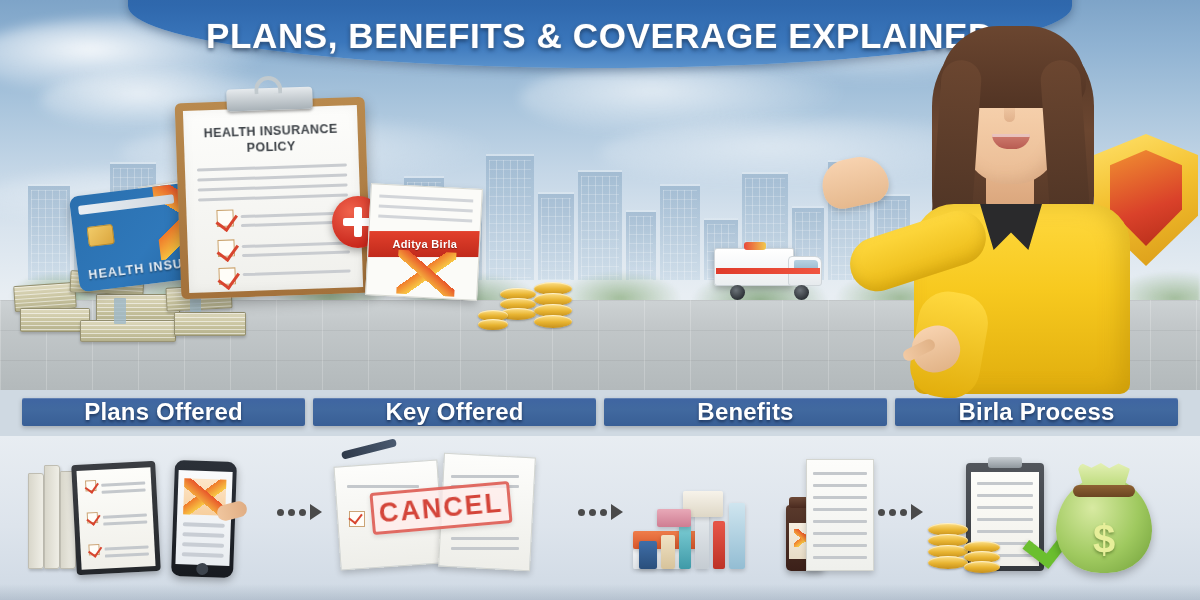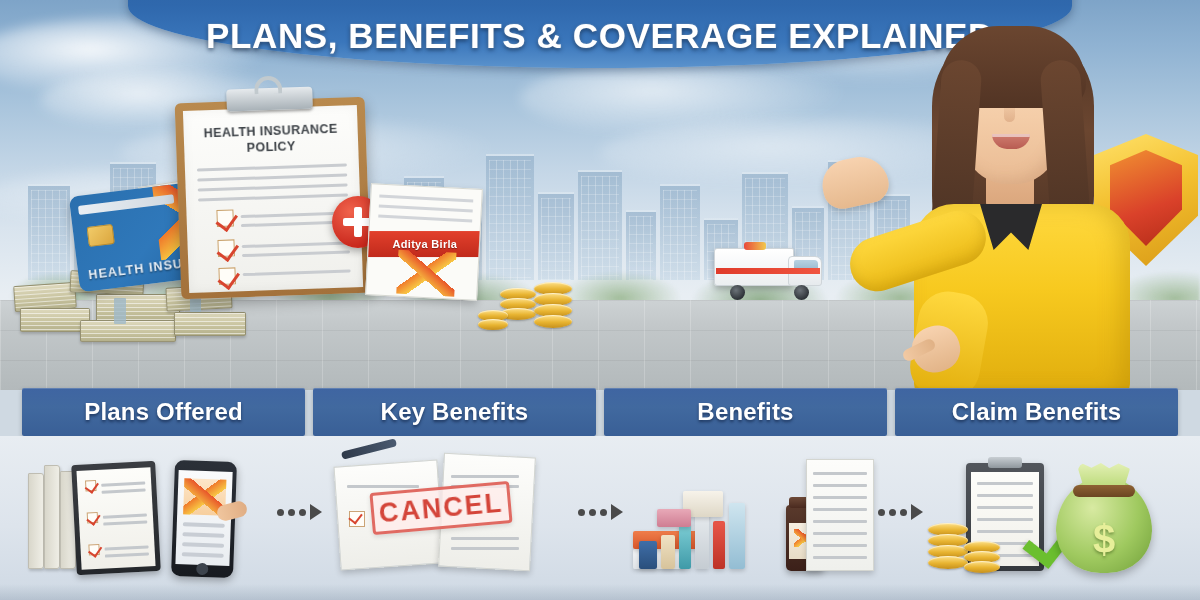--- a/index.html
+++ b/index.html
@@ -375,21 +375,21 @@
   }
   .p-finger {
     position:absolute; left:62px; top:336px; width:34px; height:12px;
     background: linear-gradient(90deg,#f2caa4,#e0b185);
     border-radius: 8px; transform: rotate(-26deg);
   }
 
   
   .tabstrip {
     position:absolute; left:0; top:388px; width:1200px; height:48px;
-    display:flex; gap:8px; padding:0 22px;
+    display:flex; gap:8px; padding:0 22px;align-items:center;
   }
   .tab {
     flex:1;
     background: linear-gradient(180deg,#3f65a2 0%, #41699f 40%, #395f96 100%);
     display:flex; align-items:center; justify-content:center;
     color:#ffffff; font-size:24px; font-weight:bold; letter-spacing:.2px;
     text-shadow: 0 2px 3px rgba(10,25,55,.6);
     box-shadow: inset 0 1px 0 rgba(255,255,255,.18), 0 2px 5px rgba(0,0,0,.22);
     border-radius: 2px;
     cursor: pointer;
@@ -726,23 +726,23 @@
     <div class="p-collar"></div>
     <div class="p-arm"></div>
     <div class="p-hand"></div>
     <div class="p-arm2"></div>
     <div class="p-hand2"></div>
     <div class="p-finger"></div>
   </div>
 
   <div class="tabstrip">
     <div class="tab">Plans Offered</div>
-    <div class="tab">Key Benefits</div>
+    <div class="tab">Key Offered</div>
     <div class="tab">Benefits</div>
-    <div class="tab">Claim Benefits</div>
+    <div class="tab">Birla Process</div>
   </div>
 
   <div class="panelstrip">
 
     <div class="panel">
       <div class="panel-art">
         <div class="book" style="left:6px;  width:16px; height:96px;"></div>
         <div class="book" style="left:22px; width:16px; height:104px;"></div>
         <div class="book" style="left:38px; width:16px; height:98px;"></div>
         <div class="mini-clip">

